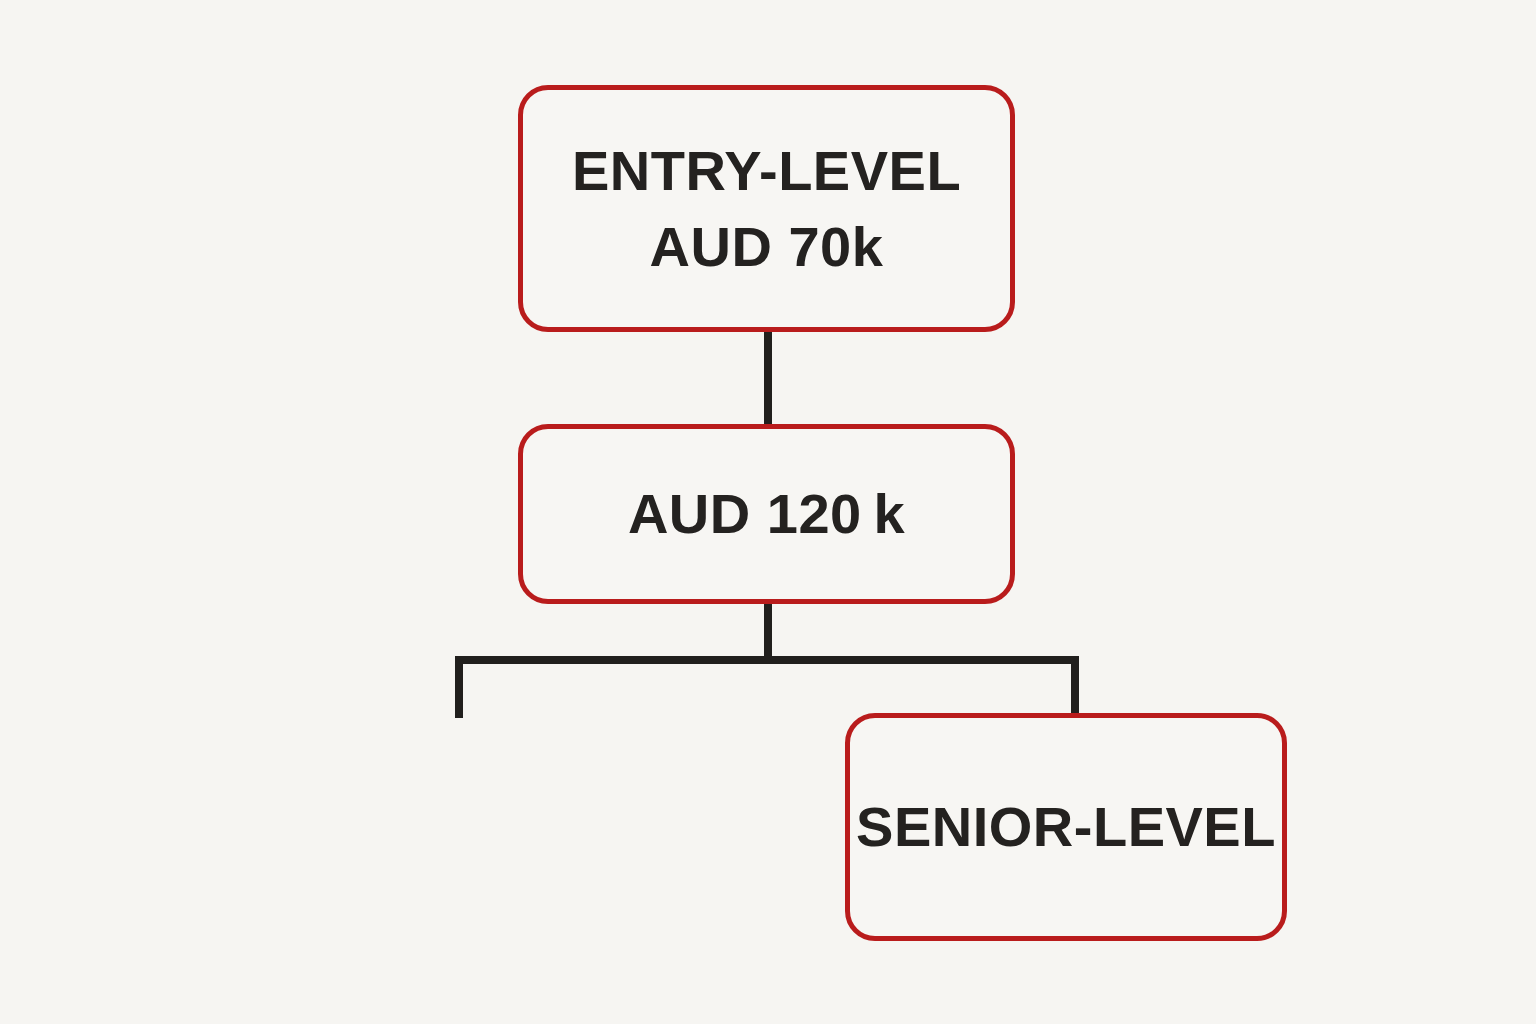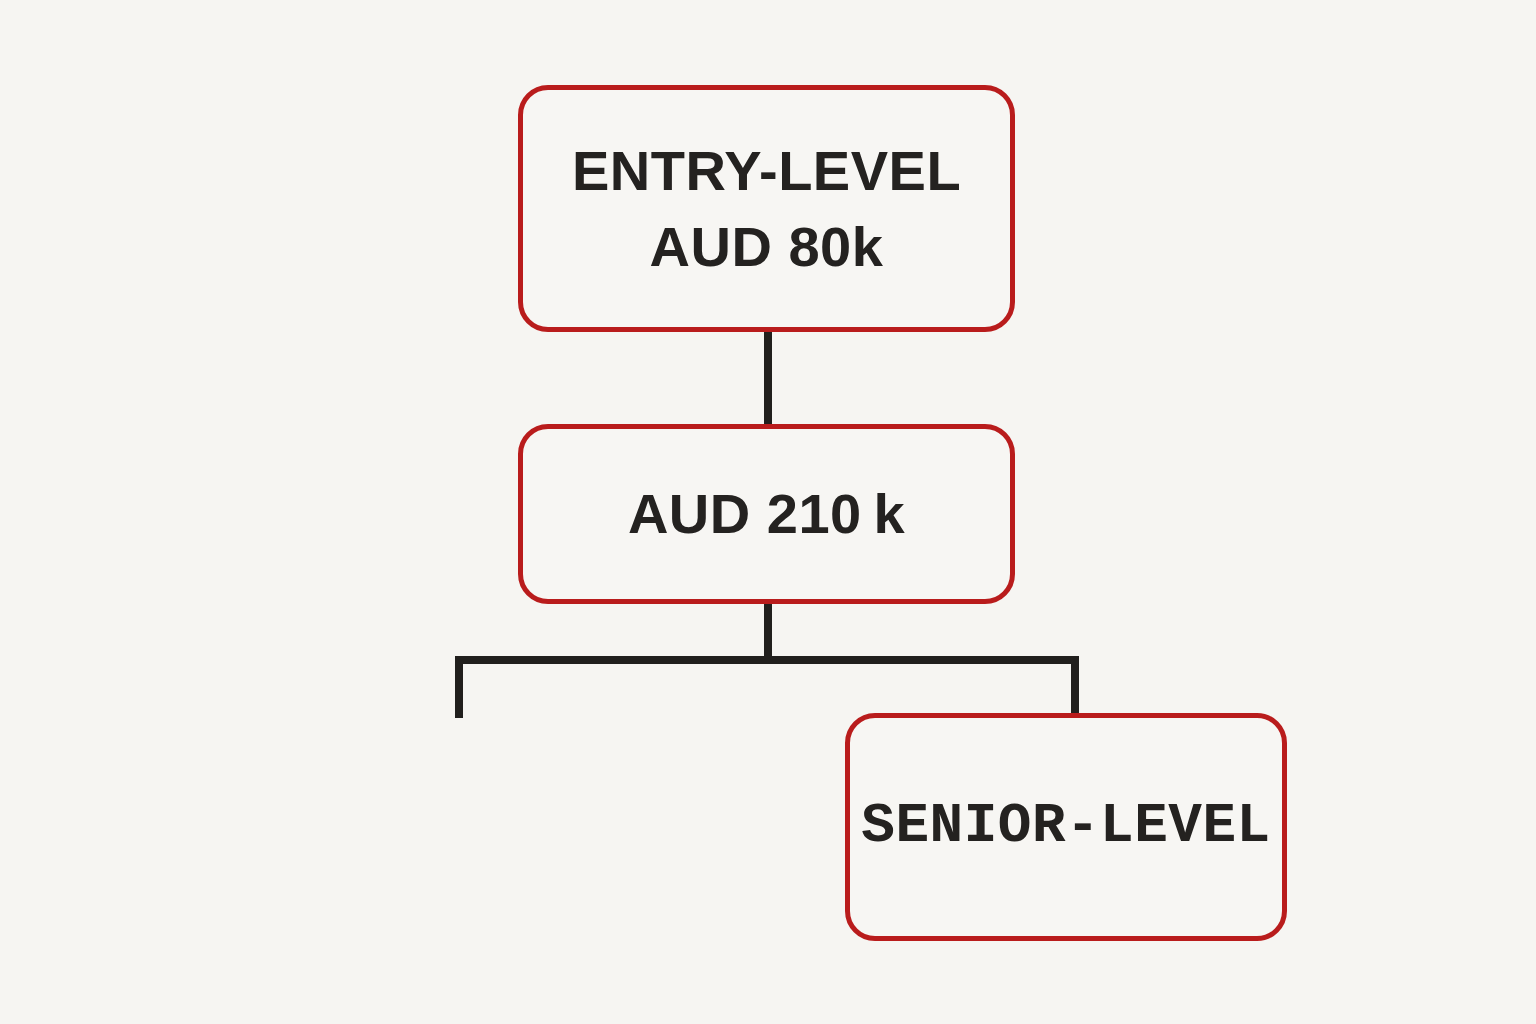--- a/index.html
+++ b/index.html
@@ -36,46 +36,46 @@
   .node-line { white-space: pre; }
   .connector {
     position: absolute;
     background: #211f1d;
     z-index: 1;
   }
   
   .node-entry     { left: 518px; top:  85px; width: 497px; height: 247px; }
   .node-promotion { left: 518px; top: 424px; width: 497px; height: 180px; }
   .node-mid       { left: 241px; top: 713px; width: 438px; height: 228px; }
-  .node-senior    { left: 845px; top: 713px; width: 442px; height: 228px; font-family: Liberation Mono, monospace; }
+  .node-senior    { left: 845px; top: 713px; width: 442px; height: 228px; }
   
   .conn-entry-promotion { left: 764px; top: 326px; width: 8px;   height: 104px; }
   .conn-promotion-stem  { left: 764px; top: 598px; width: 8px;   height: 66px;  }
   .conn-branch-bar      { left: 455px; top: 656px; width: 624px; height: 8px;   }
   .conn-drop-mid        { left: 455px; top: 656px; width: 8px;   height: 62px;  }
   .conn-drop-senior     { left: 1071px; top: 656px; width: 8px;  height: 62px;  }
 </style>
 </head>
 <body>
 
 <div class="stage">
 
   <div class="connector conn-entry-promotion"></div>
   <div class="connector conn-promotion-stem"></div>
   <div class="connector conn-branch-bar"></div>
   <div class="connector conn-drop-mid"></div>
   <div class="connector conn-drop-senior"></div>
 
   <div class="node node-entry">
     <div class="node-line">ENTRY-LEVEL</div>
-    <div class="node-line">AUD 80k</div>
+    <div class="node-line">AUD 70k</div>
   </div>
 
   <div class="node node-promotion">
-    <div class="node-line">AUD 210 k</div>
+    <div class="node-line">AUD 120 k</div>
   </div>
 
 
   <div class="node node-senior">
     <div class="node-line">SENIOR-LEVEL</div>
   </div>
 
 </div>
 
 </body></html>

